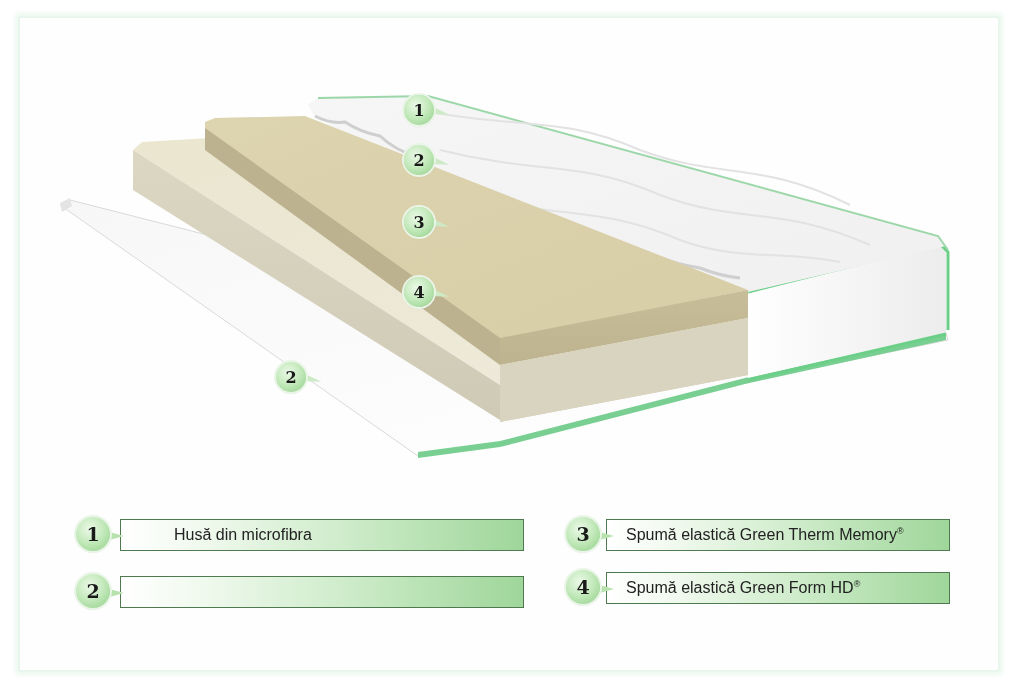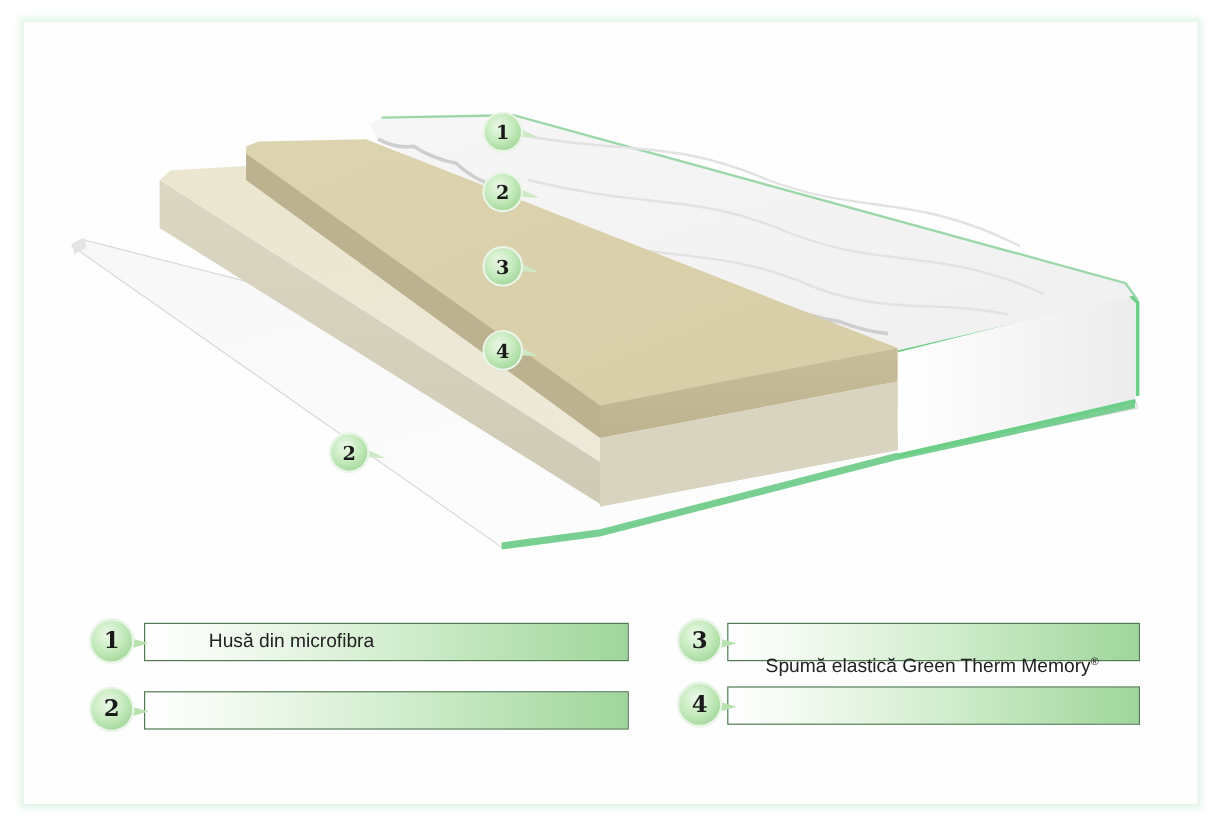--- a/index.html
+++ b/index.html
@@ -144,20 +144,21 @@
 <div class="legend-item" style="left:76px; top:576px; width:448px;">
   <div class="legend-bar" style="left:44px; width:404px;"></div>
   <div class="pointer" style="left:30px;"></div>
   <div class="badge" style="left:0;">2</div>
 </div>
 
 <div class="legend-item" style="left:566px; top:519px; width:384px;">
   <div class="legend-bar" style="left:40px; width:344px;"></div>
   <div class="pointer" style="left:30px;"></div>
   <div class="badge" style="left:0;">3</div>
-  <span class="legend-label" style="left:72px;margin-top:20px;"><span>Spumă elastică Green Therm Memory</span><sup>®</sup></span>
+  <span class="legend-label" style="left:60px;"><span>Spumă elastică Green Therm Memory</span><sup>®</sup></span>
 </div>
 
 <div class="legend-item" style="left:566px; top:572px; width:384px;">
   <div class="legend-bar" style="left:40px; width:344px;"></div>
   <div class="pointer" style="left:30px;"></div>
   <div class="badge" style="left:0;">4</div>
+  <span class="legend-label" style="left:60px;"><span>Spumă elastică Green Form HD</span><sup>®</sup></span>
 </div>
 
 </body></html>

